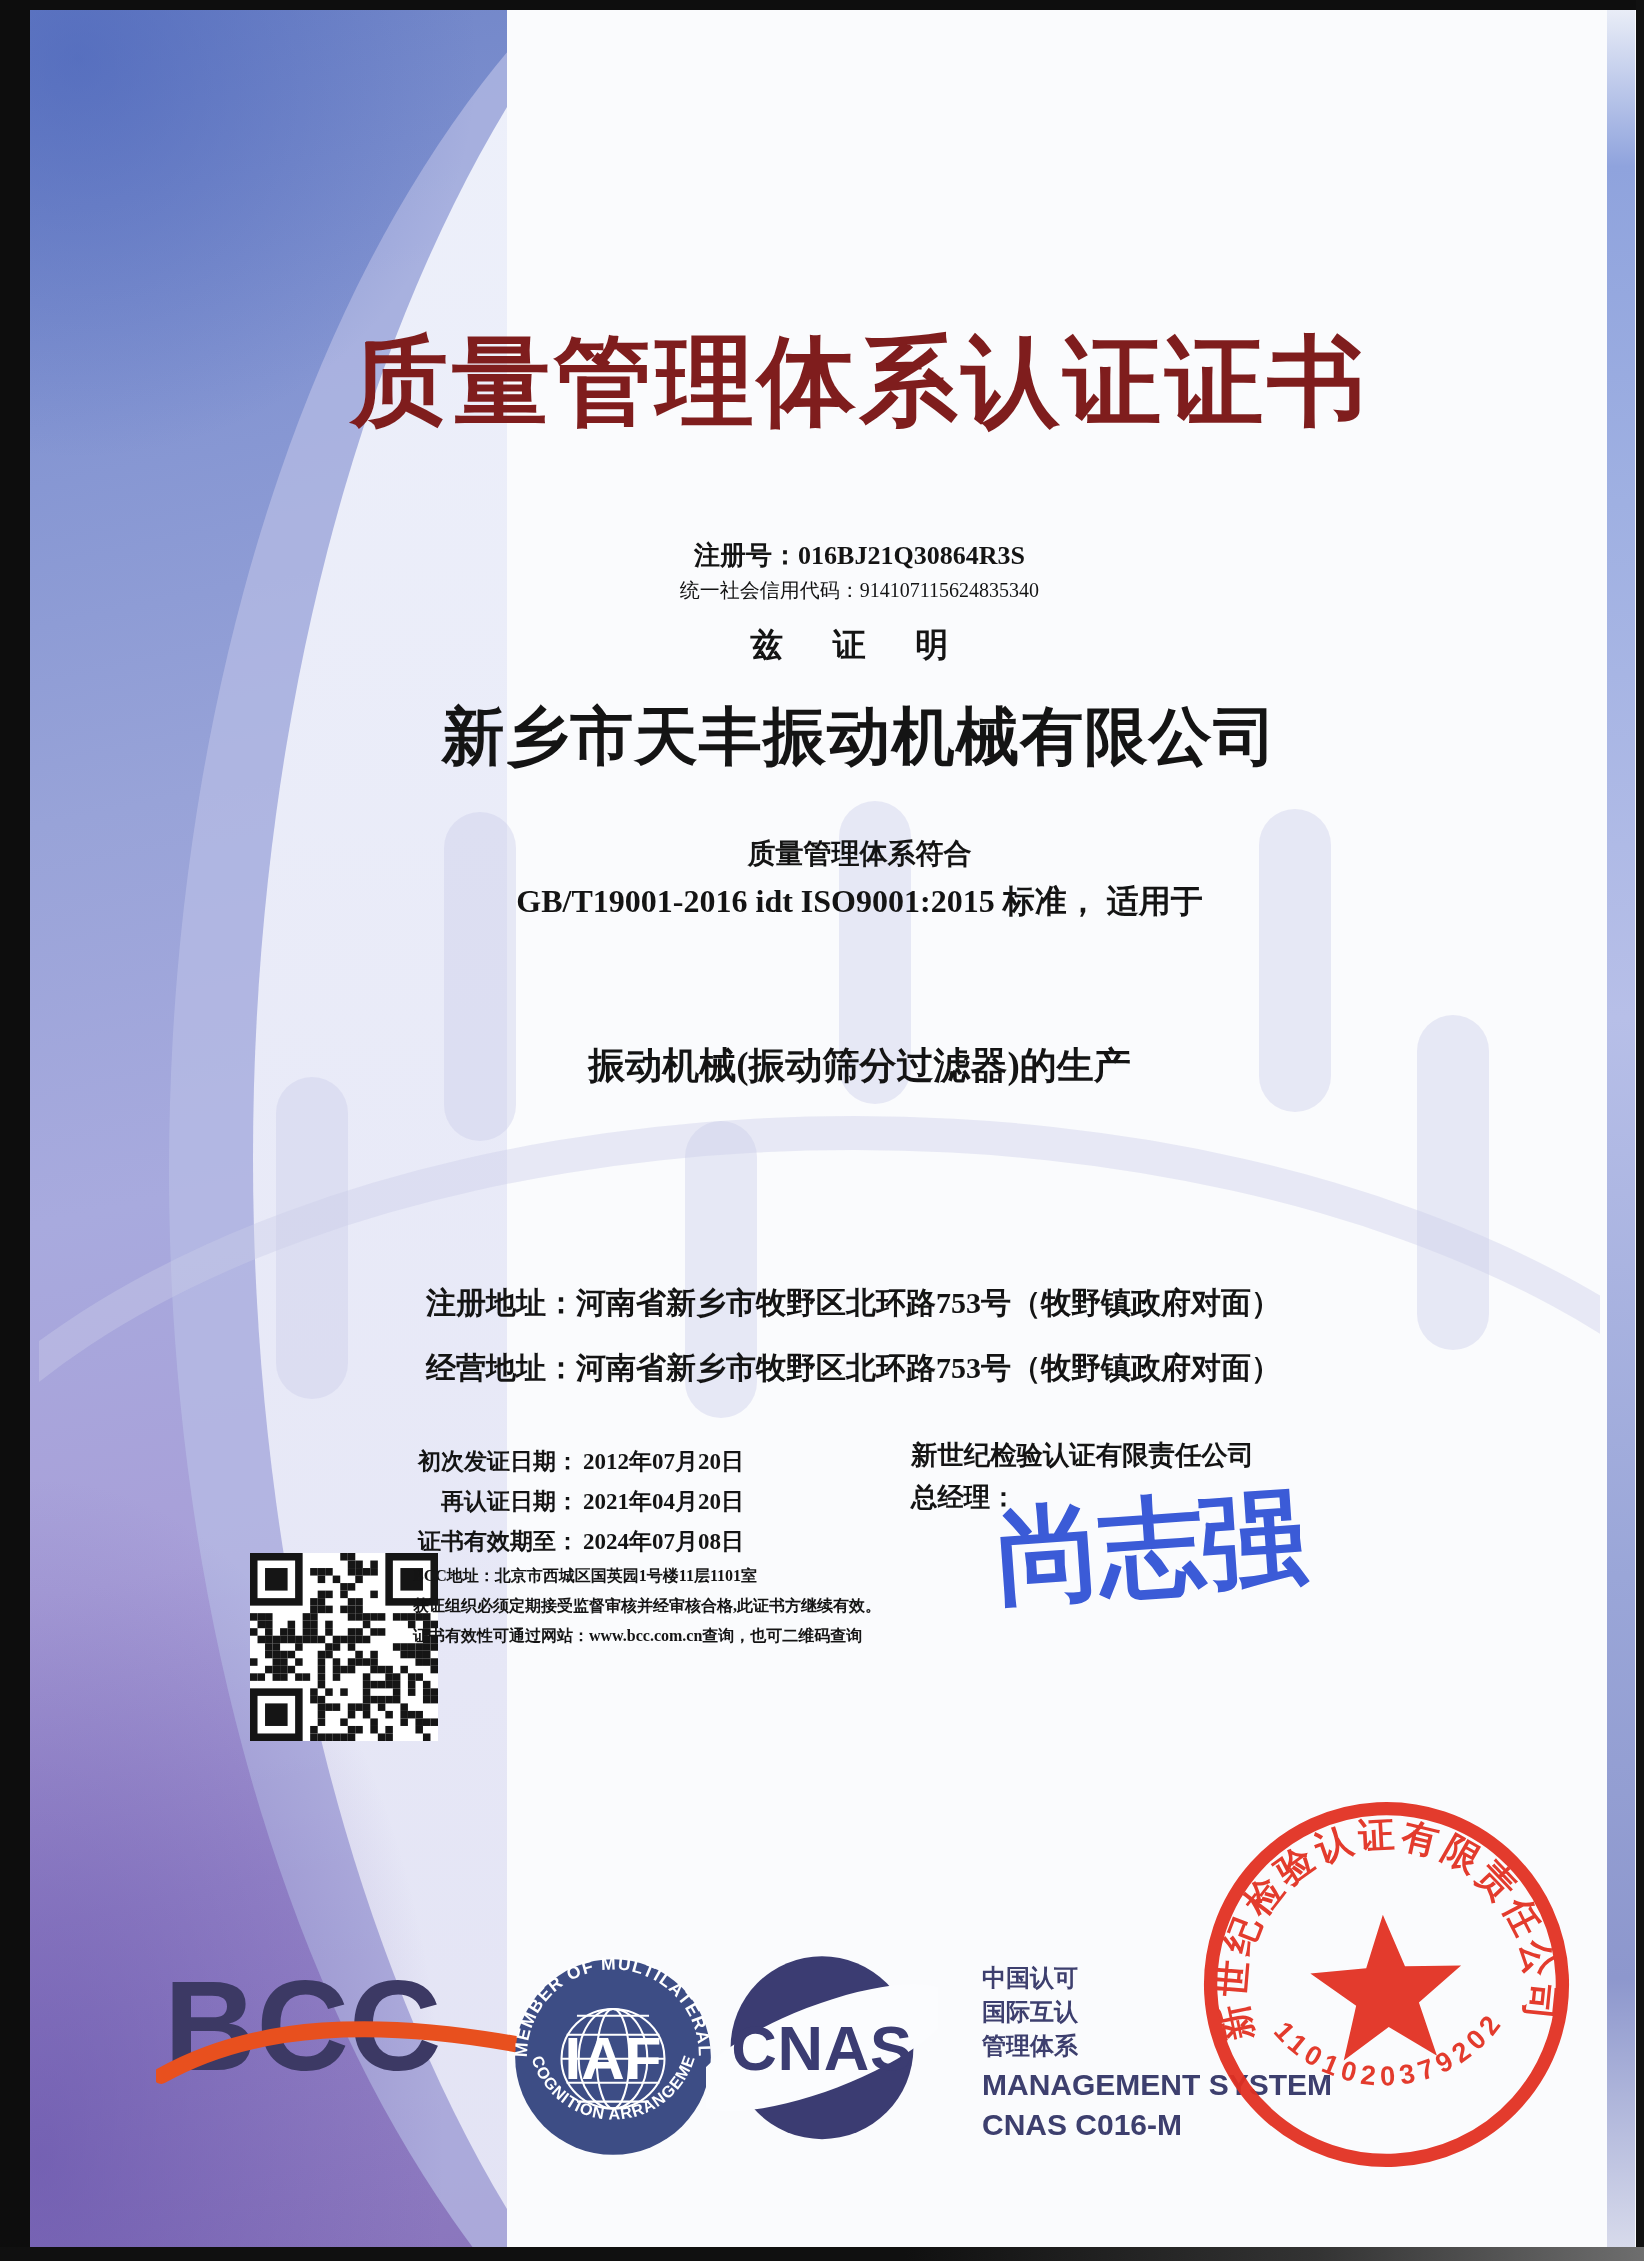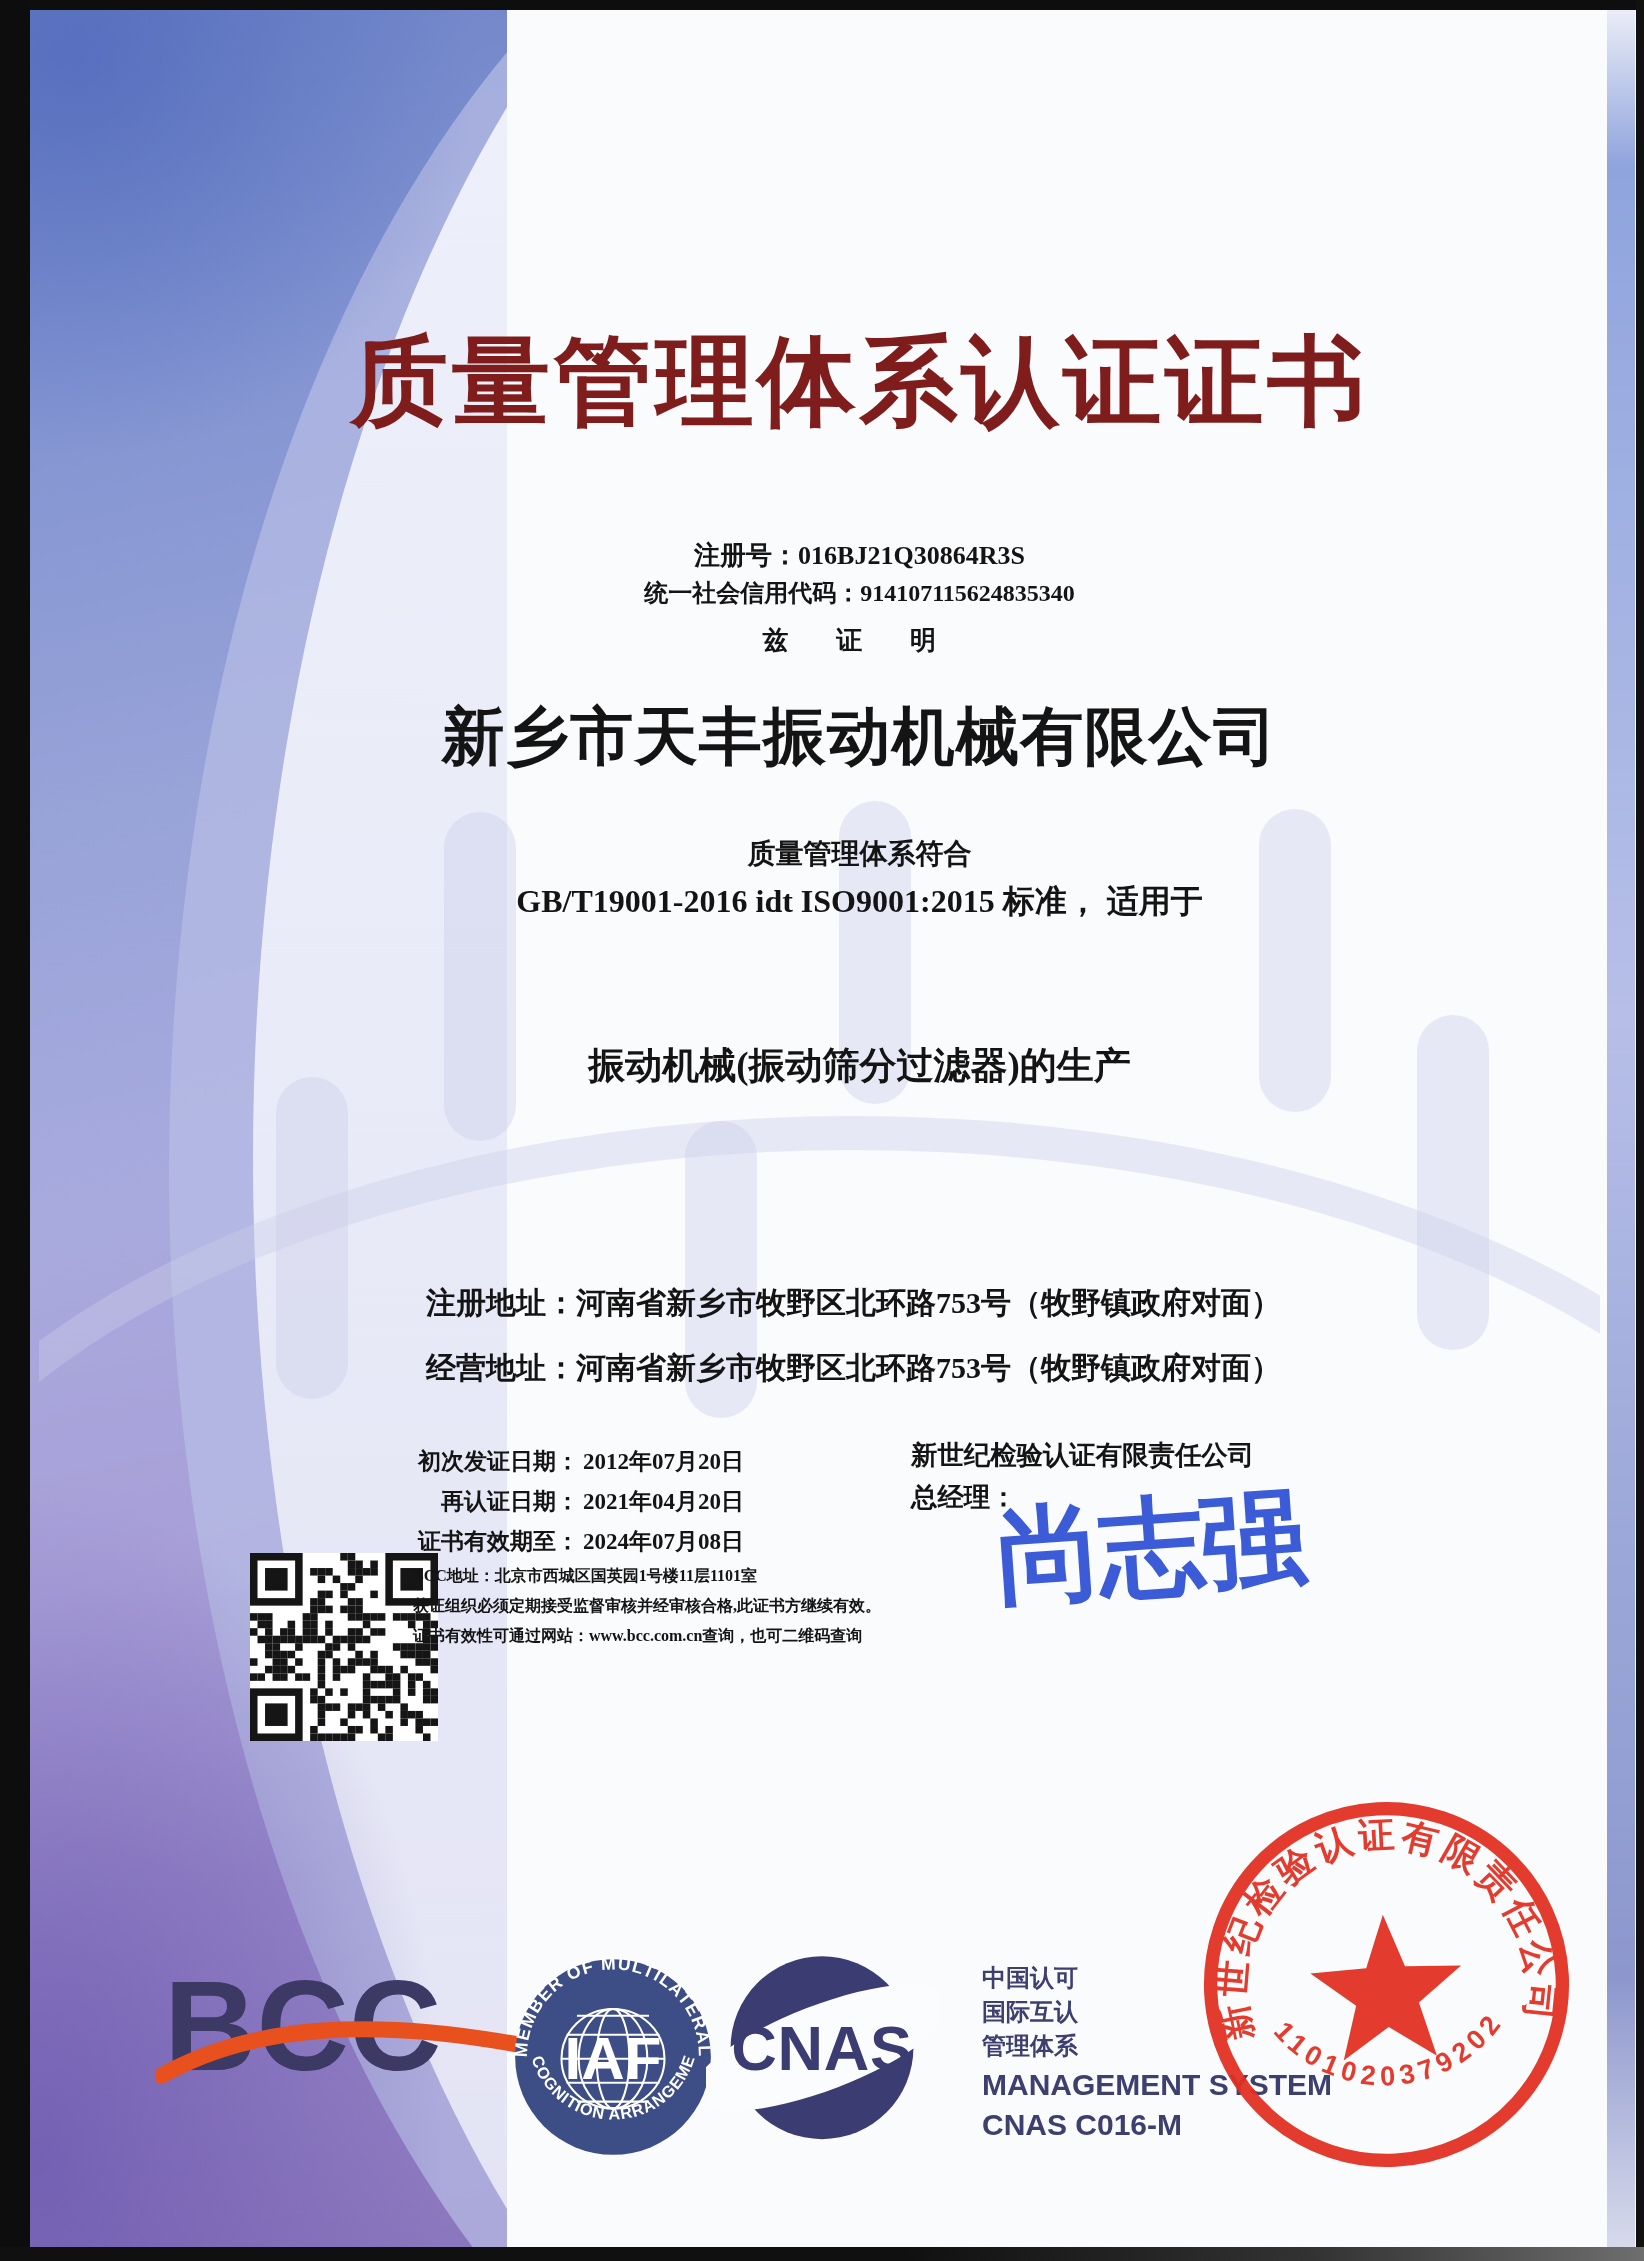--- a/index.html
+++ b/index.html
@@ -31,22 +31,22 @@
   
   .watermark{left:39px;top:742px;width:1561px;height:774px;overflow:hidden;z-index:2;pointer-events:none;}
   .wm-bar{position:absolute;border-radius:39px;background:rgba(203,206,233,0.42);}
   .wm-arc{position:absolute;left:-206px;top:374px;width:1974px;height:1064px;border-radius:50%;
        border:34px solid rgba(203,206,233,0.40);}
 
   
   .center-col{left:74px;top:0;width:1571px;text-align:center;z-index:5;}
   .doc-title{top:317px;font-size:98px;font-weight:900;letter-spacing:3.9px;color:#7f1d1d;}
   .reg-line{top:538px;font-size:26px;font-weight:700;}
-  .credit-line{top:577px;font-size:24px;font-weight:700;}
-  .certify{top:623px;font-size:26px;font-weight:700;letter-spacing:20.6px;}
+  .credit-line{top:577px;font-size:20px;font-weight:400;}
+  .certify{top:623px;font-size:33px;font-weight:700;letter-spacing:20.6px;}
   .company{top:694px;font-size:63px;font-weight:800;letter-spacing:1.3px;}
   .system-line{top:835px;font-size:28px;font-weight:700;}
   .standard-line{top:880px;font-size:32px;font-weight:600;}
   .scope{top:1041px;font-size:37px;font-weight:800;}
   .center-col > div{position:absolute;left:0;width:100%;}
 
   
   .addr{left:426px;width:1096px;font-size:30px;z-index:5;}
   .addr .lbl{font-weight:900;}
   .addr .val{font-weight:700;}

